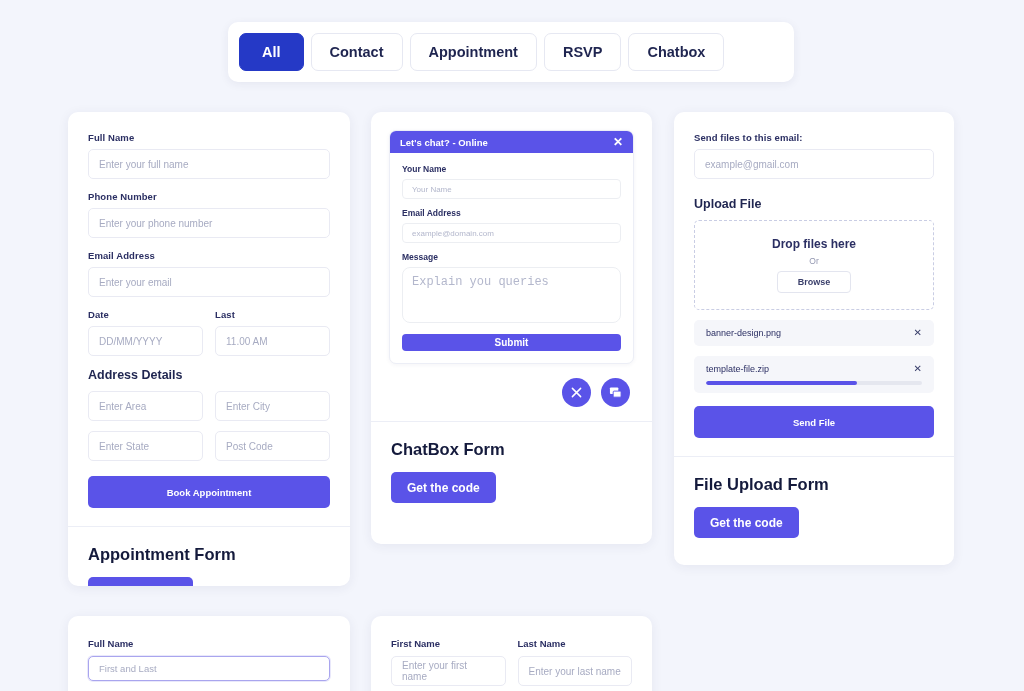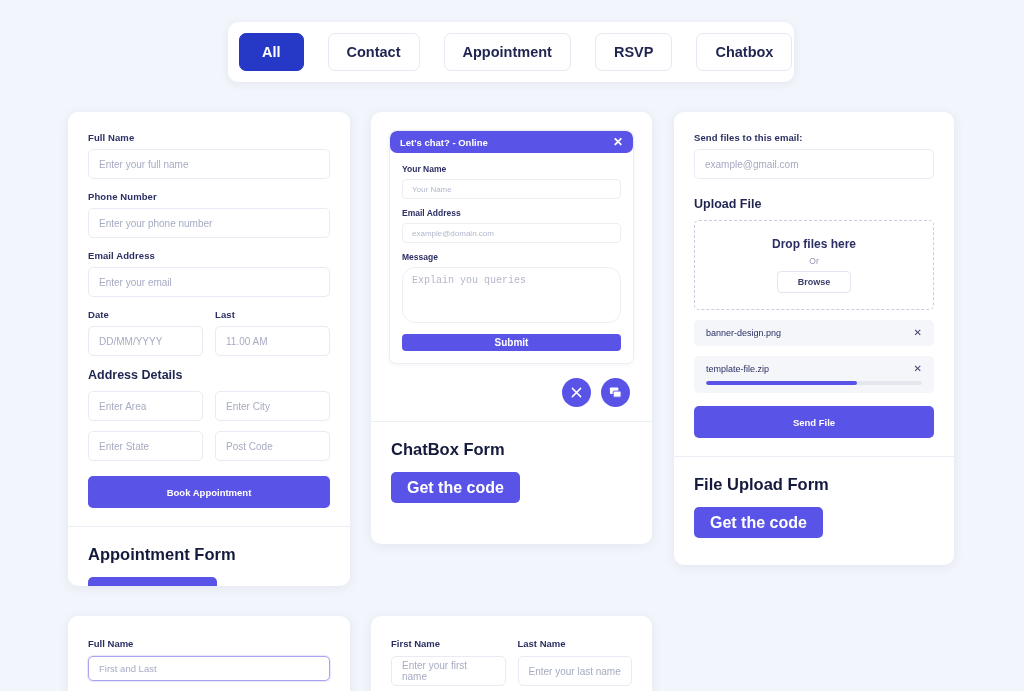--- a/index.html
+++ b/index.html
@@ -12,21 +12,21 @@
   .page { position: relative; width: 1024px; height: 691px; }
 
   
   .tabbar {
     position: absolute; left: 228px; top: 22px;
     width: 566px; height: 60px;
     background: #ffffff;
     border-radius: 10px;
     box-shadow: 0 2px 10px rgba(40,45,90,.07);
     display: flex; align-items: center;
-    padding: 0 11px; gap: 24px;
+    padding: 0 11px; gap: 7px;
   }
   .tab {
     height: 38px; border-radius: 7px;
     border: 1px solid #e6e8f2; background: #fff;
     color: #1f2550; font-size: 14.5px; font-weight: 600;
     display: flex; align-items: center; justify-content: center;
     padding: 0 18px; white-space: nowrap; cursor: pointer;
   }
   .tab.active {
     background: #2539c6; border-color: #2539c6; color: #fff;
@@ -80,52 +80,52 @@
     cursor: pointer; font-family: "Liberation Sans", sans-serif;
   }
   .footer-block { padding: 18px 20px 20px 20px; }
   .footer-title {
     font-size: 16.5px; font-weight: 700; color: #141a3c;
     margin-bottom: 13px;
   }
   .btn-code {
     height: 31px; border: none; border-radius: 5px;
     background: #5a53e8; color: #fff;
-    font-size: 16px; font-weight: 700;
+    font-size: 12px; font-weight: 700;
     display: inline-flex; align-items: center; justify-content: center;
     padding: 15px 16px; cursor: pointer;
     font-family: "Liberation Sans", sans-serif;
   }
 
   
   .chat-panel {
     margin: 18px 18px 0 18px;
     border: 1px solid #eceef6; border-radius: 7px;
     background: #fff; overflow: hidden;
     box-shadow: 0 1px 4px rgba(40,45,90,.05);
   }
   .chat-head {
     height: 22px; background: #5a53e8; color: #fff;
     display: flex; align-items: center; justify-content: space-between;
     padding: 8px 10px;
-    font-size: 9.5px; font-weight: 700; border-radius: 7px;
+    font-size: 9.5px; font-weight: 700;
   }
   .chat-close { font-size: 12px; line-height: 1; cursor: pointer; }
   .chat-body { padding: 11px 12px 12px 12px; }
   .chat-label {
     font-size: 8.5px; font-weight: 700; color: #2b2f63; margin-bottom: 5px; display: block;
   }
   .chat-input {
     width: 100%; height: 20px; border: 1px solid #eceef2; border-radius: 4px;
     color: #b3b7cc; font-size: 8px; padding: 0 9px;
     display: flex; align-items: center;
   }
   .chat-textarea {
-    width: 100%; height: 56px; border: 1px solid #eceef2; border-radius: 13px;
-    color: #b3b7cc; font-size: 10px; padding: 7px 9px;
+    width: 100%; height: 56px; border: 1px solid #eceef2; border-radius: 8px;
+    color: #b3b7cc; font-size: 12px; padding: 7px 9px;
     font-family: "Liberation Mono", monospace;
   }
   .chat-submit {
     margin-top: 11px; width: 100%; height: 17px; border: none; border-radius: 4px;
     background: #5a53e8; color: #fff; font-size: 10px; font-weight: 600;
     display: flex; align-items: center; justify-content: center; cursor: pointer;
     font-family: "Liberation Sans", sans-serif;
   }
   .mb9 { margin-bottom: 9px; }
 

